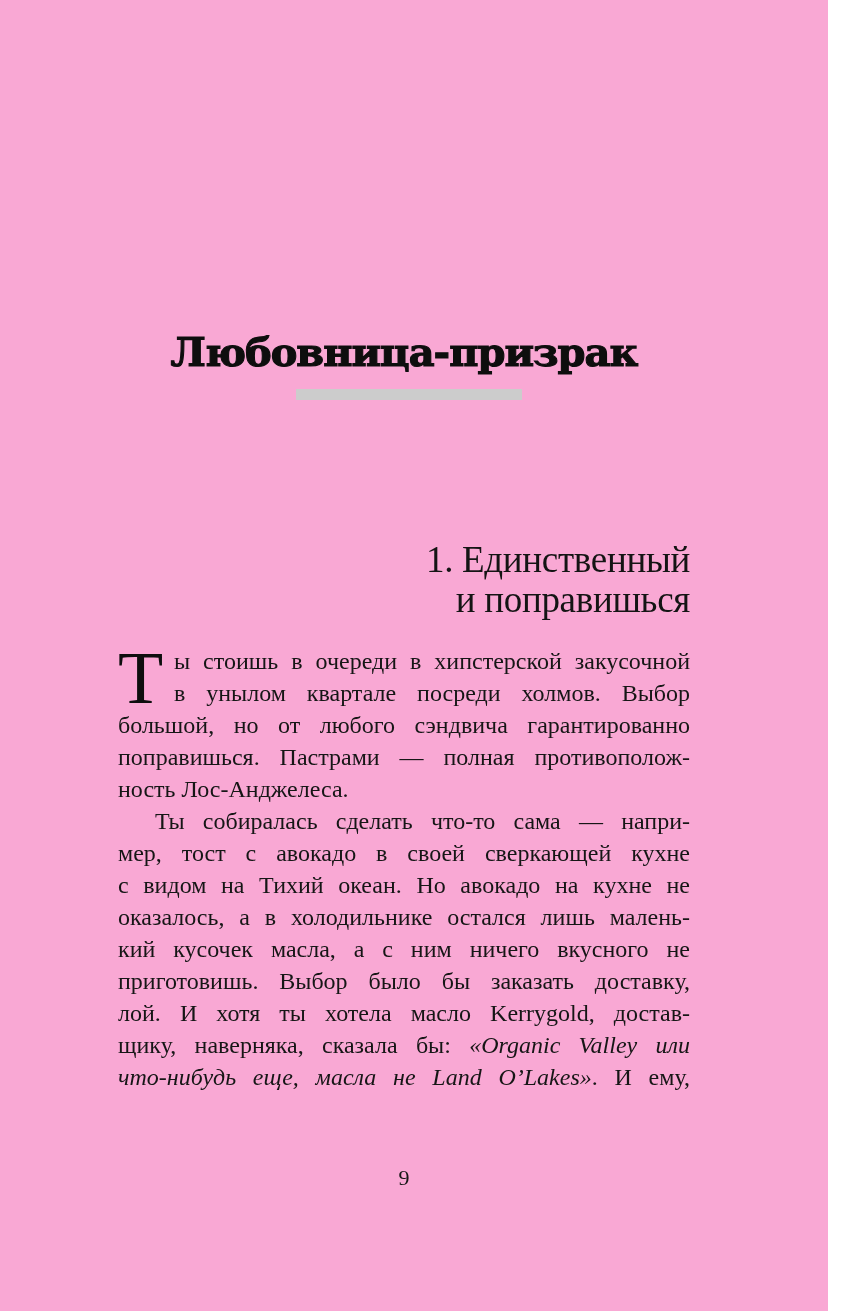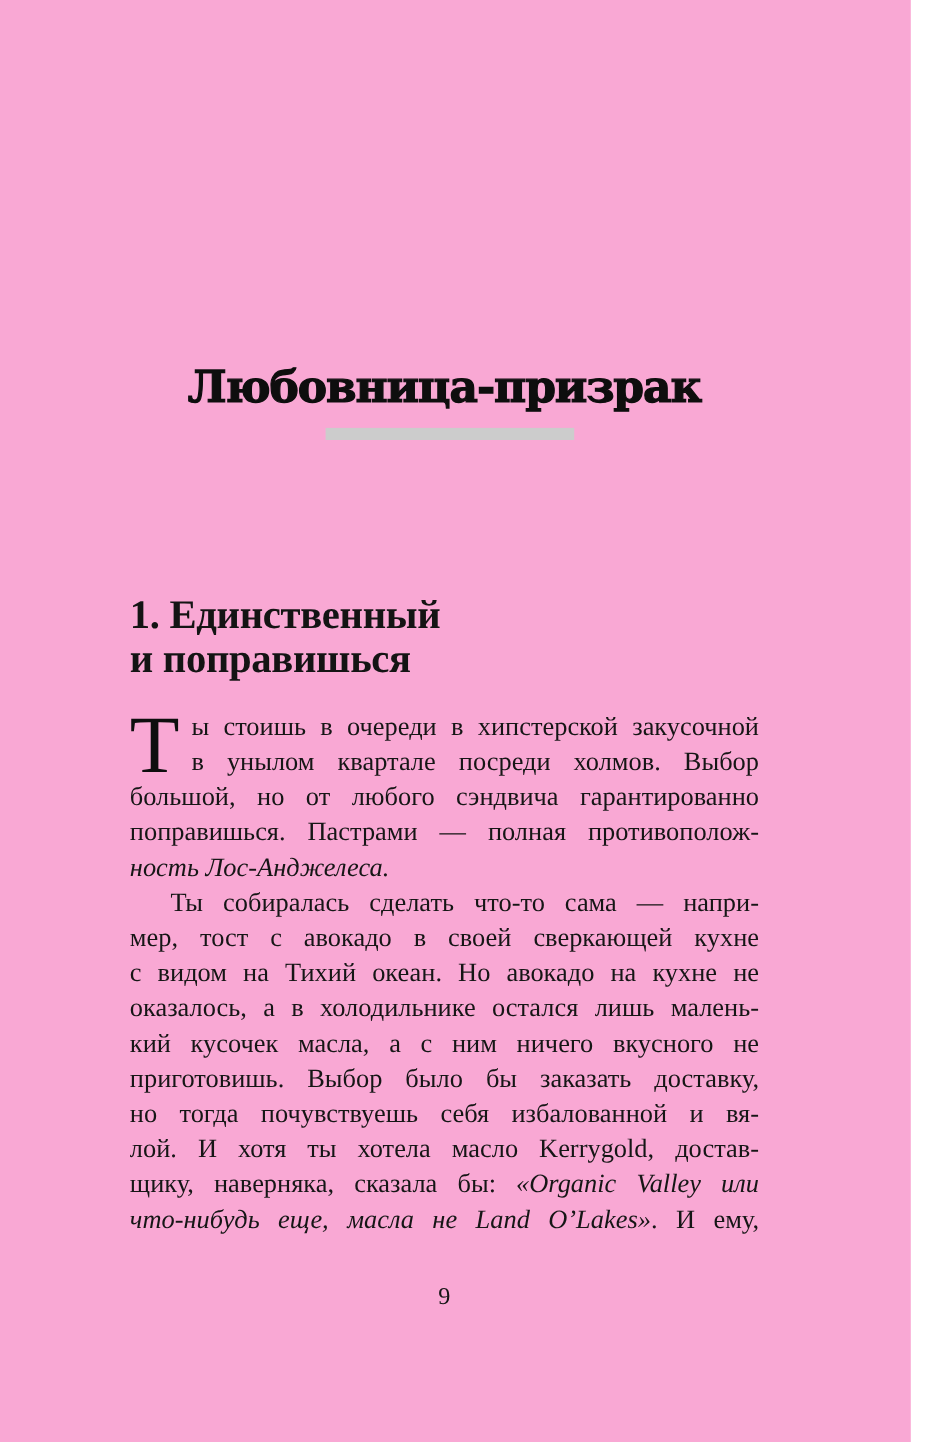--- a/index.html
+++ b/index.html
@@ -32,41 +32,41 @@
   .ornament-bar {
     position: absolute;
     top: 389px;
     left: 296px;
     width: 226px;
     height: 11px;
     background: #cccccc;
   }
   .chapter-heading {
     top: 540px;
-    text-align: left;
+    text-align: right;
     font-family: "Liberation Serif", serif;
-    font-weight: bold;
+    font-weight: normal;
     font-size: 37px;
     line-height: 40px;
     letter-spacing: -0.3px;
     color: #141414;
   }
   .body-text {
     top: 645px;
     font-family: "Liberation Serif", serif;
     font-size: 24px;
     line-height: 32px;
     color: #161616;
   }
   .line {
     text-align: justify;
     text-align-last: justify;
     white-space: normal;
   }
-  .line.flush-left { text-align-last: left; font-style: italic; }
+  .line.flush-left { text-align-last: left; }
   .line.first-indent { padding-left: 37px; }
   .italic { font-style: italic; }
   .drop-cap {
     float: left;
     width: 48px;
     height: 62px;
     margin: 2px 8px 0 0;
     font-family: "Liberation Serif", serif;
     font-size: 74px;
     line-height: 62px;
@@ -104,21 +104,20 @@
         <div class="line"><span>поправишься. Пастрами — полная противополож-</span></div>
         <div class="line flush-left"><span>ность Лос-Анджелеса.</span></div>
       </div>
       <div>
         <div class="line first-indent"><span>Ты собиралась сделать что-то сама — напри-</span></div>
         <div class="line"><span>мер, тост с авокадо в своей сверкающей кухне</span></div>
         <div class="line"><span>с видом на Тихий океан. Но авокадо на кухне не</span></div>
         <div class="line"><span>оказалось, а в холодильнике остался лишь малень-</span></div>
         <div class="line"><span>кий кусочек масла, а с ним ничего вкусного не</span></div>
         <div class="line"><span>приготовишь. Выбор было бы заказать доставку,</span></div>
-        <div class="line"><span>но тогда почувствуешь себя избалованной и вя-</span></div>
         <div class="line"><span>лой. И хотя ты хотела масло Kerrygold, достав-</span></div>
         <div class="line"><span>щику, наверняка, сказала бы: </span><span class="italic">«Organic Valley или</span></div>
         <div class="line"><span class="italic">что-нибудь еще, масла не Land O’Lakes»</span><span>. И ему,</span></div>
       </div>
     </div>
 
   <div class="column page-number">9</div>
 
 </div>
 

